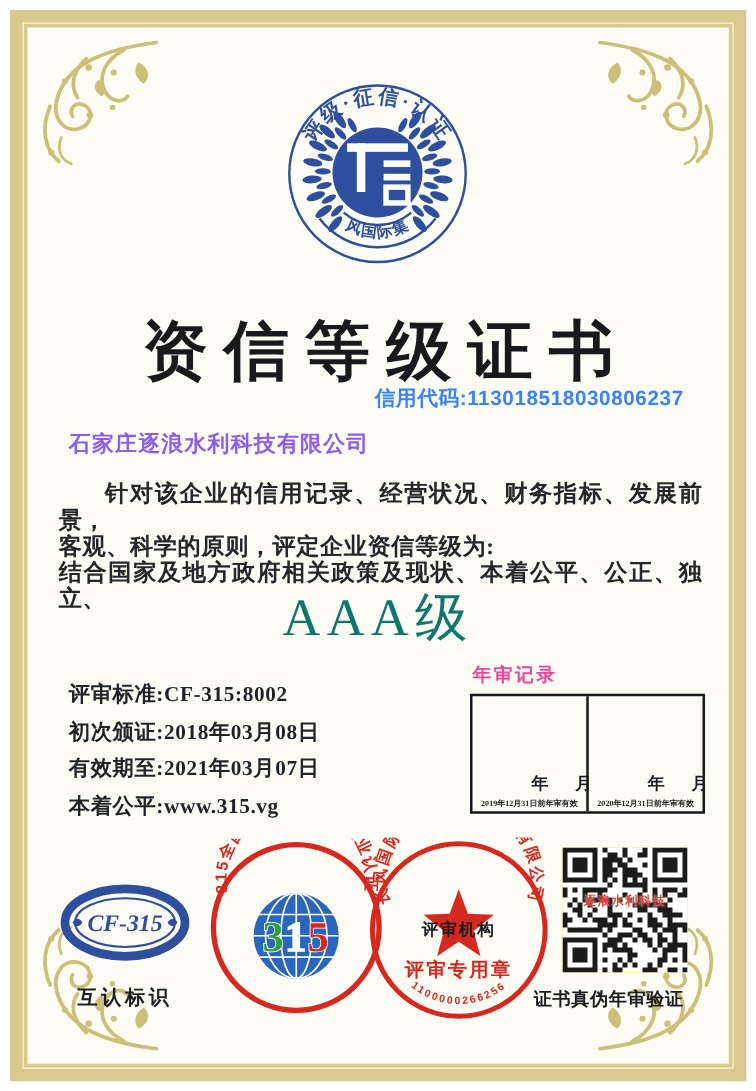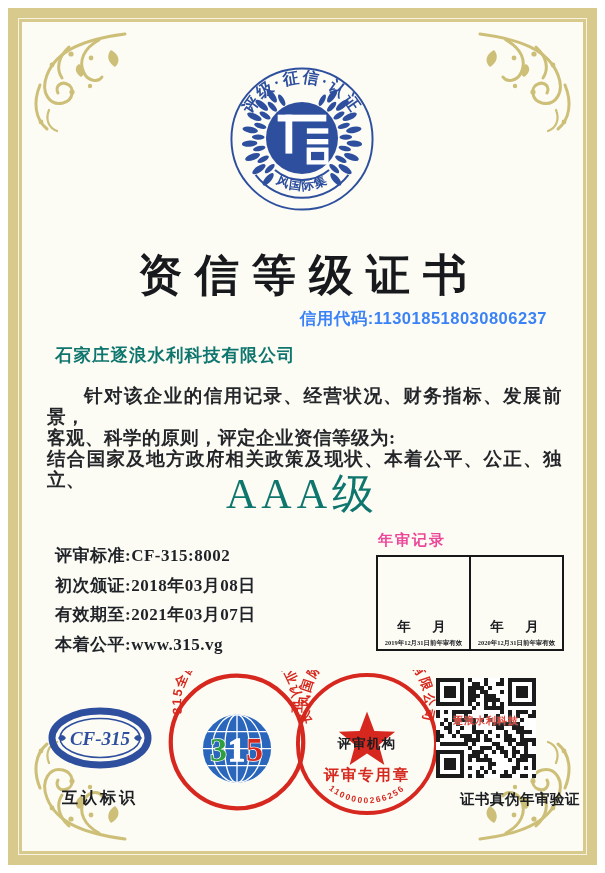--- a/index.html
+++ b/index.html
@@ -8,52 +8,52 @@
   .gold-band{position:absolute;inset:8px;background:#d8ca8c;}
   .thin-line{position:absolute;inset:18px;border:1px solid #f7f3e0;}
   .paper{position:absolute;inset:22px;background:#fcfcf5;}
   .fl{position:absolute;width:105px;height:105px;color:#cdbf78;}
   .fl.tl{left:27px;top:30px;}
   .fl.tr{right:27px;top:30px;transform:scaleX(-1);}
   .fl.bl{left:27px;bottom:30px;transform:scaleY(-1);}
   .fl.br{right:27px;bottom:30px;transform:scale(-1,-1);}
   .emblem{position:absolute;left:229px;top:64px;width:146px;height:150px;}
   .title{position:absolute;left:0;top:246px;width:100%;text-align:center;
-         font-size:44px;font-weight:900;color:#17191c;letter-spacing:13px;padding-left:13px;box-sizing:border-box;}
+         font-size:52px;font-weight:900;color:#17191c;letter-spacing:13px;padding-left:13px;box-sizing:border-box;}
   .credit-code{position:absolute;right:58px;top:308px;font-size:16.5px;font-weight:700;color:#3b82f6;letter-spacing:.5px;}
-  .company{position:absolute;left:55px;top:343px;font-size:17.5px;font-weight:800;color:#0f766e;letter-spacing:1px;}
+  .company{position:absolute;left:55px;top:343px;font-size:17.5px;font-weight:800;color:#8b5cf6;letter-spacing:1px;}
   .body-text{position:absolute;left:47px;top:386px;width:515px;
              font-family:"Liberation Serif","DejaVu Serif",serif;font-weight:700;color:#24262a;
              font-size:18.5px;line-height:21px;letter-spacing:.5px;text-align:justify;}
   .body-text .ln1{text-indent:2em;}
   .rating{position:absolute;left:0;top:466px;width:100%;text-align:center;
           font-family:"Liberation Serif","DejaVu Serif",serif;font-weight:400;font-size:42px;
           color:#0f766e;letter-spacing:5px;}
   .fields{position:absolute;left:55px;top:541px;font-family:"Liberation Serif","DejaVu Serif",serif;
           font-weight:700;font-size:17px;color:#1f2226;line-height:29.5px;letter-spacing:.5px;}
   .annual{position:absolute;left:376px;top:531px;width:186px;font-family:"Liberation Serif","DejaVu Serif",serif;}
   .annual-title{font-size:15px;font-weight:700;color:#ec4899;letter-spacing:2px;margin-left:2px;}
   .annual-table{margin-top:5px;width:184px;height:92px;border:2px solid #16181a;display:flex;}
   .annual-cell{position:relative;flex:1;}
   .annual-cell + .annual-cell{border-left:2px solid #16181a;}
   .annual-unit{position:absolute;bottom:13px;width:100%;text-align:center;font-size:13.5px;font-weight:700;
-               color:#1b1d20;letter-spacing:4px;}
+               color:#1b1d20;letter-spacing:4px;padding-left:28px;}
   .annual-note{position:absolute;bottom:1px;width:100%;text-align:center;font-size:7px;font-weight:700;
                color:#1b1d20;white-space:nowrap;transform:scale(.92);}
   .cf-oval{position:absolute;left:48px;top:706px;width:104px;height:64px;}
   .cf-caption{position:absolute;left:42px;top:788px;width:116px;text-align:center;
               font-size:16px;font-weight:800;color:#1b1d20;letter-spacing:3px;}
   .badge315{position:absolute;left:166px;top:671px;width:142px;height:142px;}
   .redseal{position:absolute;left:293px;top:670px;width:148px;height:148px;}
-  .qr-wrap{position:absolute;left:436px;top:678px;width:100px;height:100px;background:#fde047;}
+  .qr-wrap{position:absolute;left:450px;top:678px;width:100px;height:100px;background:#fde047;}
   .qr-overlay{position:absolute;left:0;top:36px;width:100%;text-align:center;font-size:10px;font-weight:700;
               color:#e04438;letter-spacing:1px;text-shadow:0 0 2px rgba(255,255,255,.6);}
   .qr-caption{position:absolute;left:424px;top:790px;width:126px;text-align:center;
               font-family:"Liberation Serif","DejaVu Serif",serif;
-              font-size:14.5px;font-weight:800;color:#1b1d20;letter-spacing:.5px;white-space:nowrap;margin-left:33px;}
+              font-size:14.5px;font-weight:800;color:#1b1d20;letter-spacing:.5px;white-space:nowrap;}
 </style>
 </head>
 <body>
 
 <div class="cert">
 
   <svg width="0" height="0" style="position:absolute" aria-hidden="true">
     <defs>
       <g id="flourish-def" fill="none" stroke="#cdbf78" stroke-width="3" stroke-linecap="round">
         <path d="M98,4 C60,9 30,19 20,45 C13,63 23,76 36,73 C47,70 48,57 40,54 C33,51 28,57 31,63"></path>

